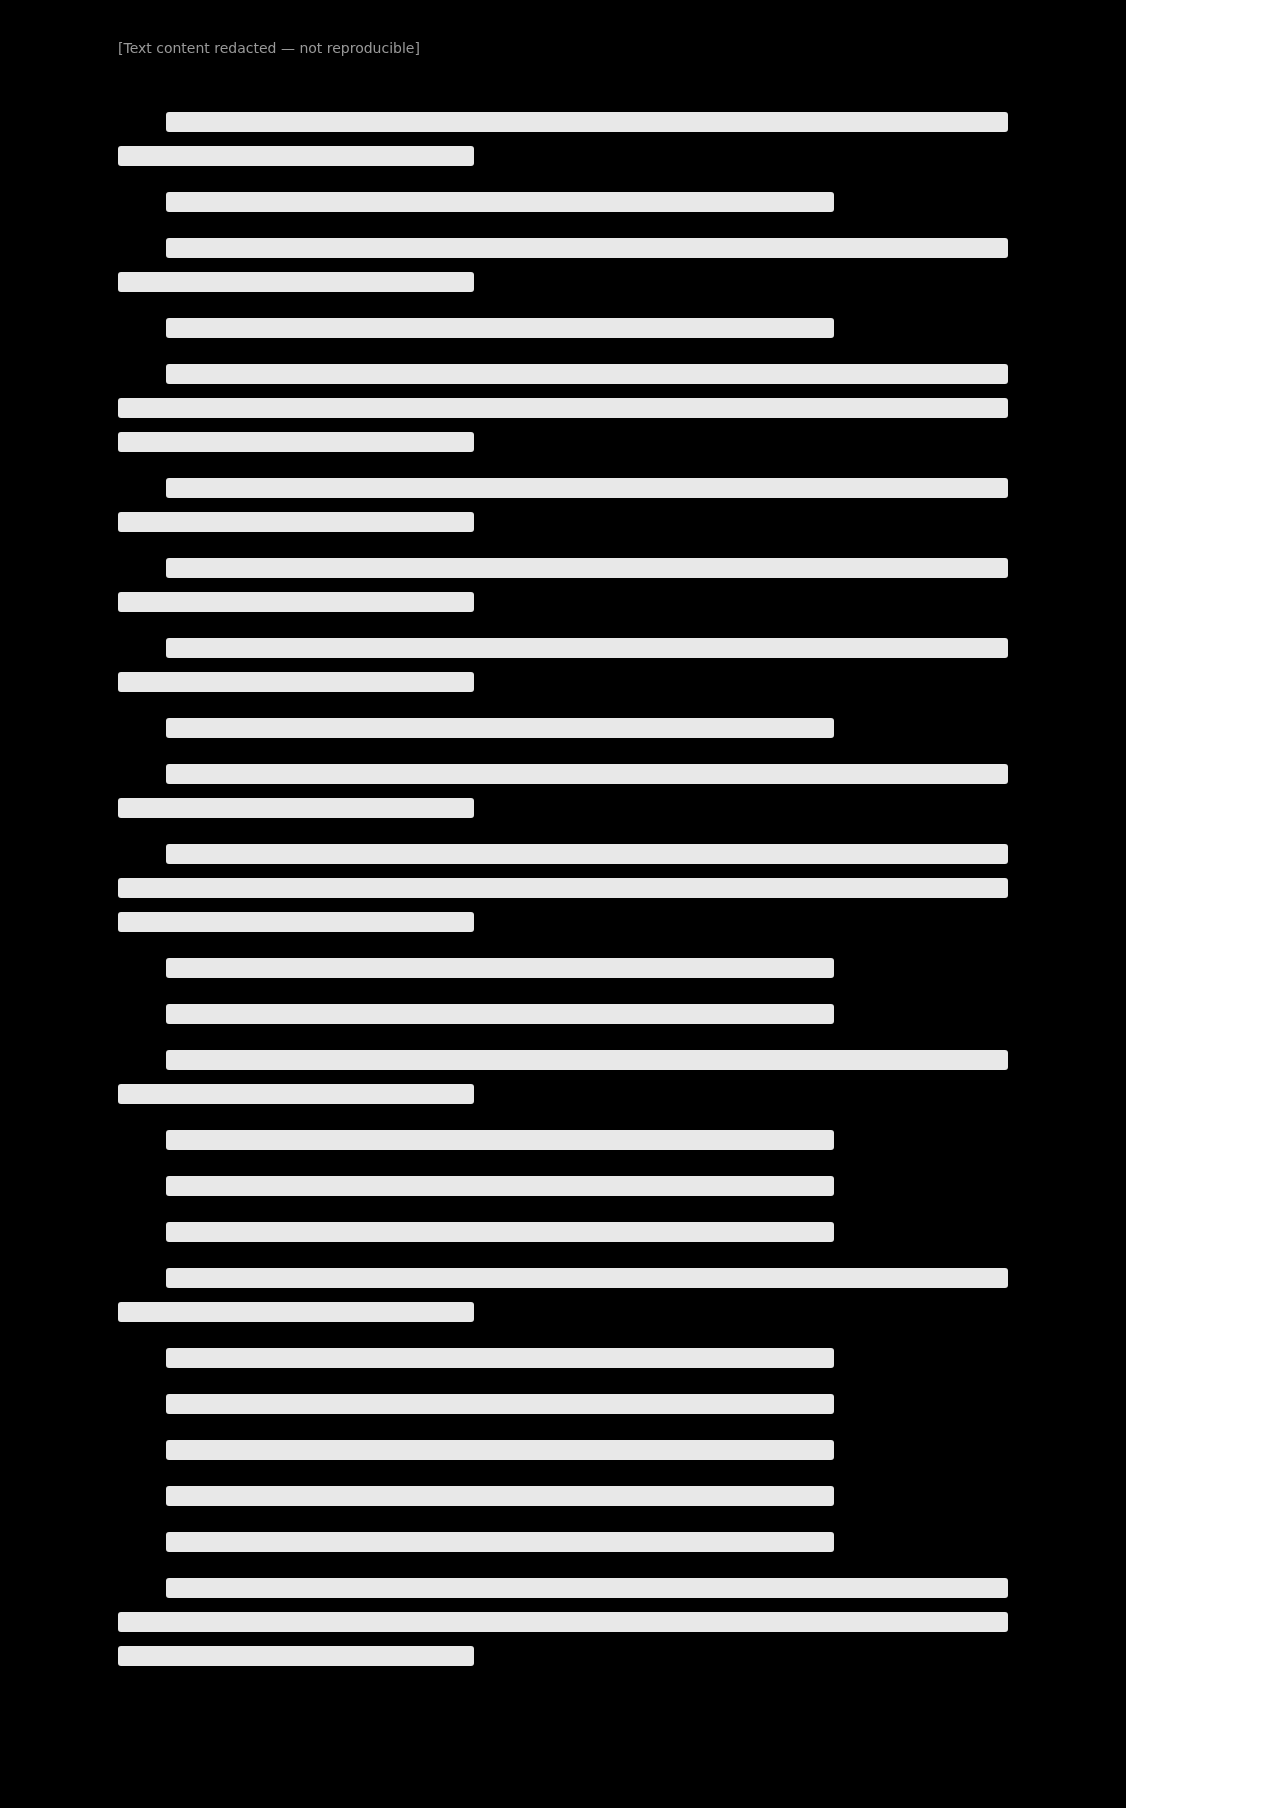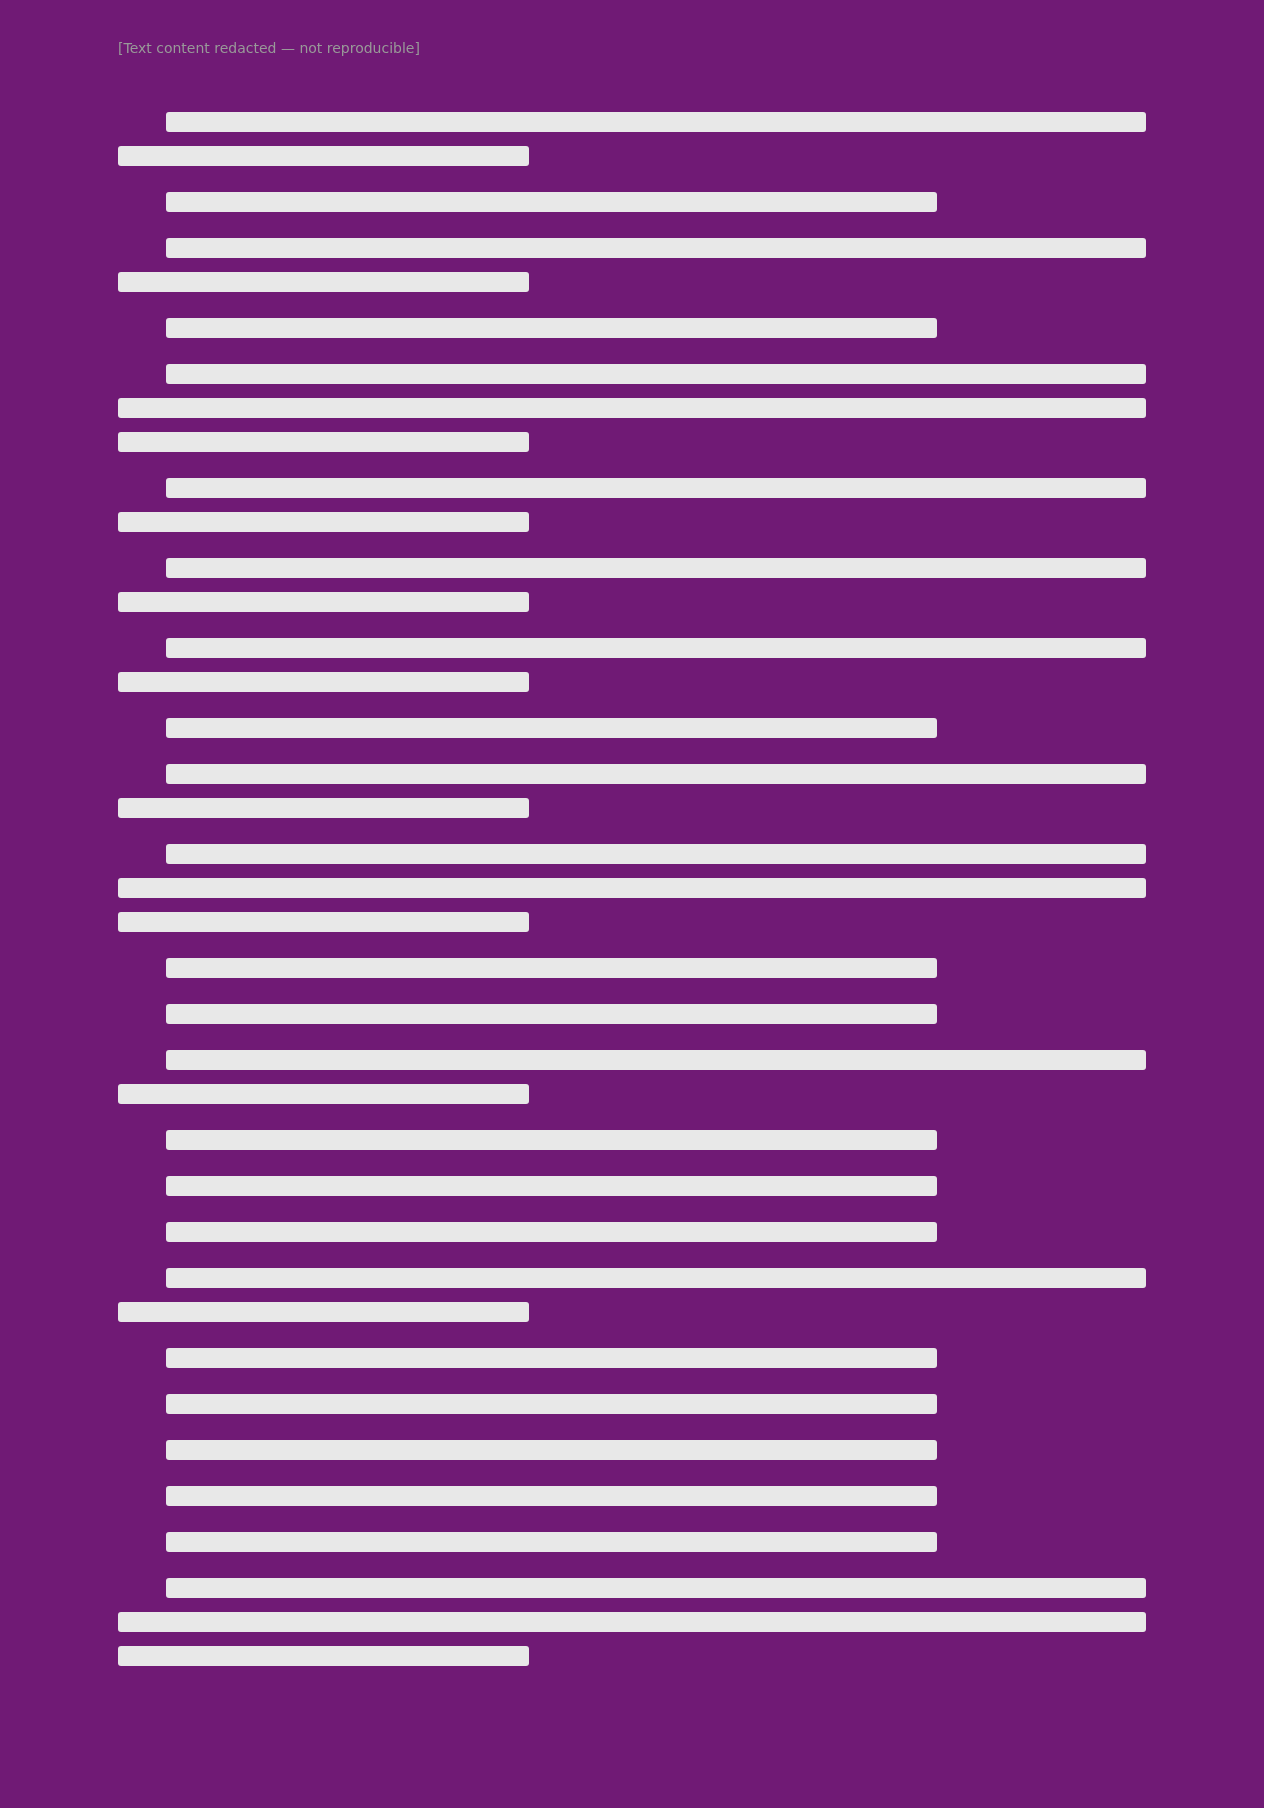--- a/index.html
+++ b/index.html
@@ -1,16 +1,16 @@
 <!DOCTYPE html>
 <html><head>
 <meta charset="utf-8">
 <style>
   body { margin: 0; background: #fff; font-family: "DejaVu Sans", sans-serif; }
-  .page { width: 1264px; height: 1808px; position: relative; background: #701a75; }
+  .page { width: 1110px; height: 1808px; position: relative; background: #000000; padding-left: 16px; }
   .text-area { position: absolute; left: 118px; right: 118px; top: 112px; }
   .para { margin: 0 0 26px 0; }
   .line { height: 20px; background: #e8e8e8; border-radius: 3px; margin-bottom: 14px; }
   .line.indent { margin-left: 48px; }
   .line.short { width: 40%; }
   .line.mid { width: 75%; }
   .notice { position: absolute; left: 118px; right: 118px; top: 40px;
             color: #999; font-size: 14px; }
 </style>
 </head>

